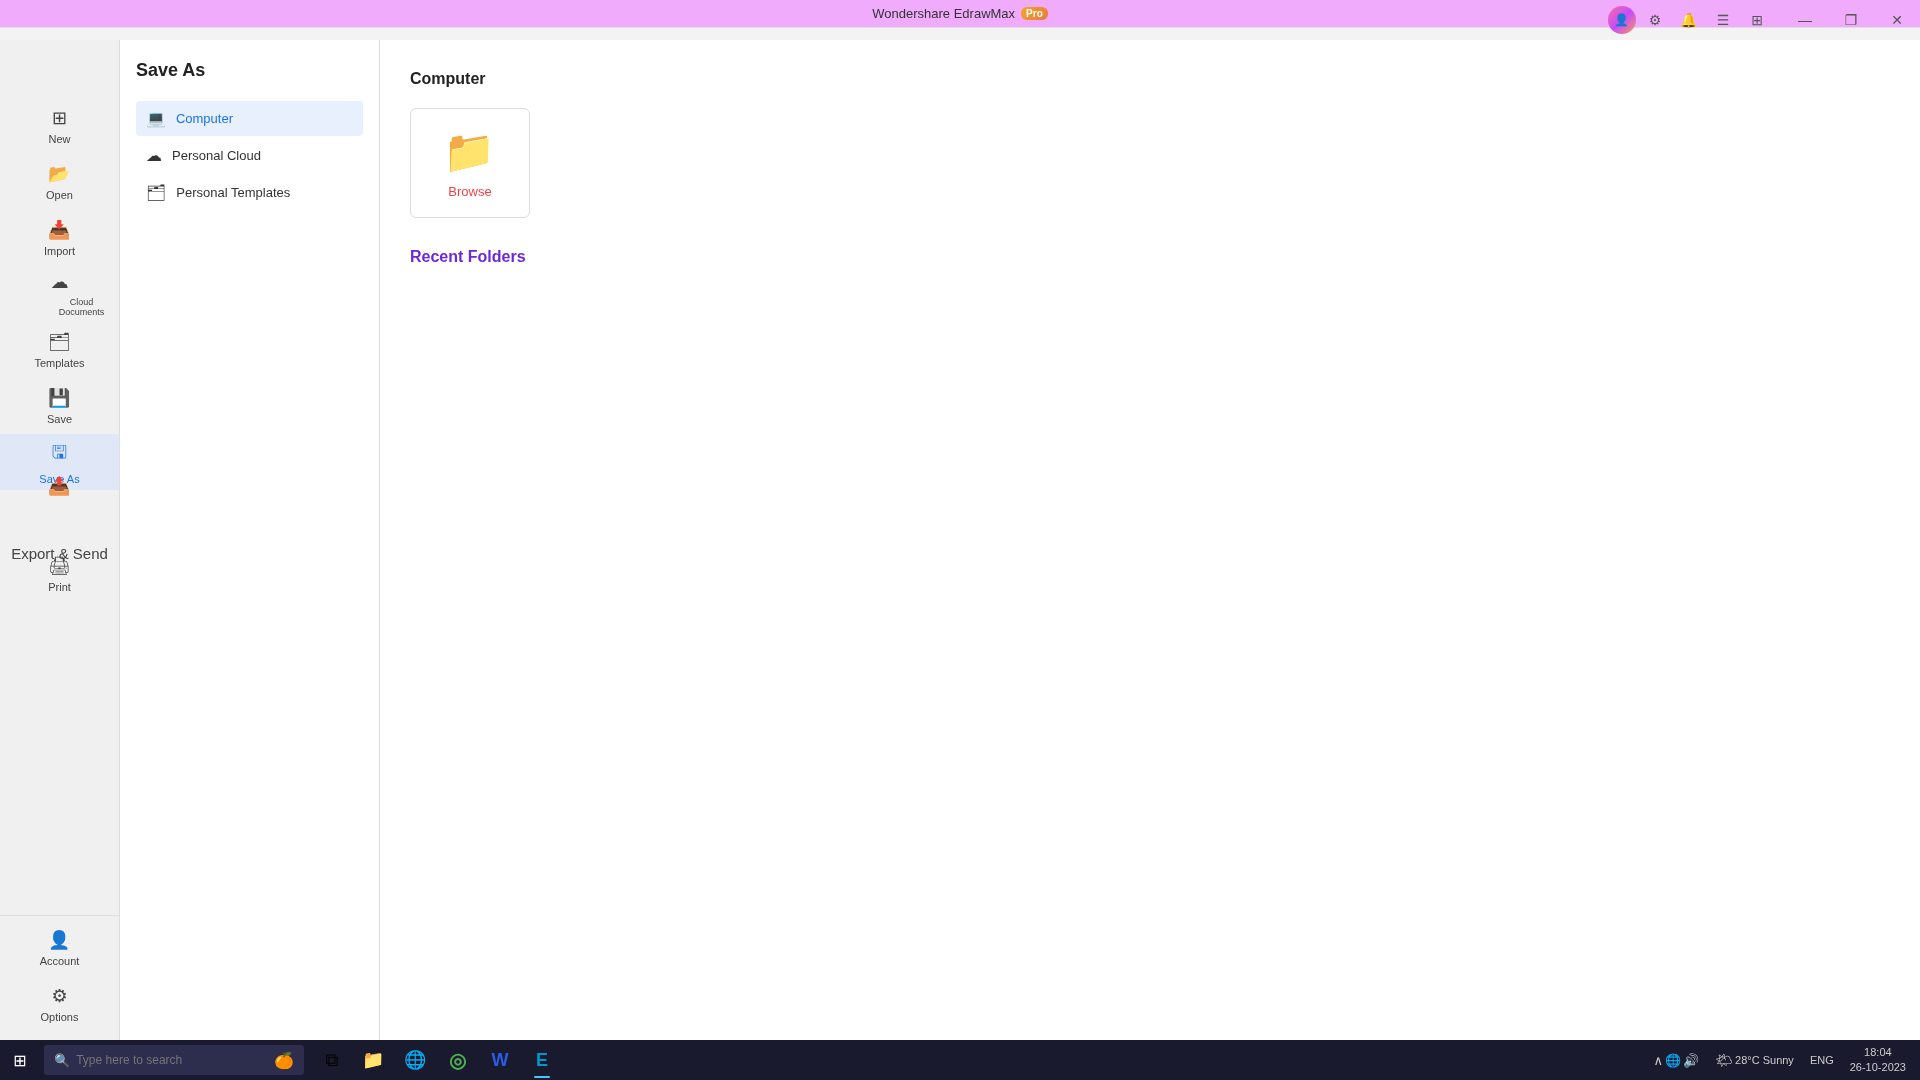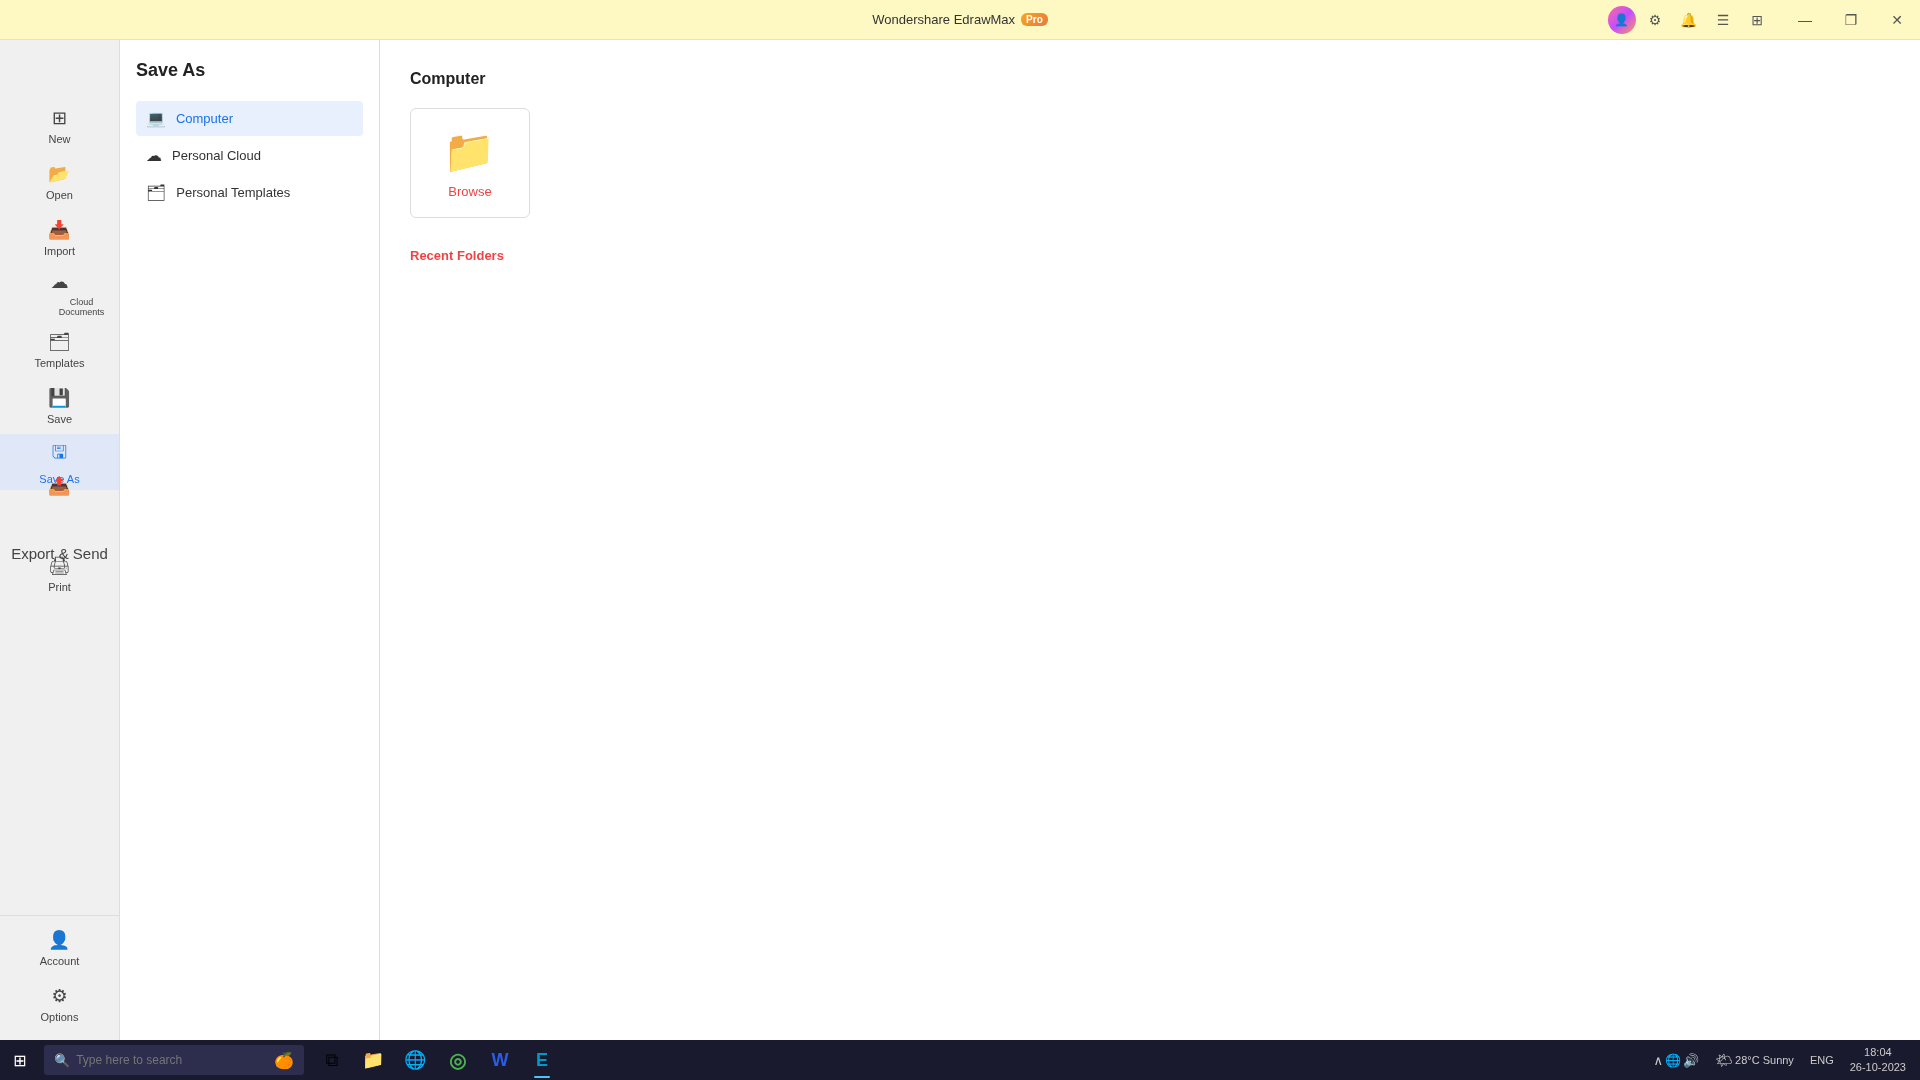--- a/index.html
+++ b/index.html
@@ -1,21 +1,21 @@
 <!DOCTYPE html>
 <html><head>
   <meta charset="utf-8">
   <style>
     * { margin: 0; padding: 0; box-sizing: border-box; }
     body { font-family: 'Segoe UI', sans-serif; background: #f3f3f3; width: 1920px; height: 1080px; overflow: hidden; position: relative; }
 
     
     .title-bar {
-      position: absolute; top: 0; left: 0; right: 0; height: 40px;
-      background: #fef9c3; display: flex; align-items: center; justify-content: center;
+      position: absolute; top: 0; left: 0; right: 0; height: 28px;
+      background: #f0abfc; display: flex; align-items: center; justify-content: center;
       border-bottom: 1px solid #e0e0e0; z-index: 100; text-align: center;
     }
     .title-bar-title { font-size: 13px; color: #333; display: flex; align-items: center; gap: 6px; }
     .title-bar-title .pro-badge {
       background: linear-gradient(135deg, #f5a623, #e8793c);
       color: white; font-size: 10px; padding: 1px 5px; border-radius: 6px; font-weight: 600;
     }
     .title-bar-controls {
       position: absolute; right: 0; top: 0; height: 40px; display: flex; align-items: center;
     }
@@ -76,21 +76,21 @@
       background: white; padding: 30px;
     }
     .main-section-title { font-size: 16px; font-weight: 600; color: #222; margin-bottom: 20px; }
     .browse-card {
       width: 120px; height: 110px; border: 1px solid #ddd; border-radius: 6px;
       display: flex; flex-direction: column; align-items: center; justify-content: center;
       cursor: pointer; gap: 8px; margin-bottom: 30px;
     }
     .folder-icon { font-size: 42px; }
     .browse-label { font-size: 13px; color: #ef4444; }
-    .recent-section-title { font-size: 13px; font-weight: 600; color: #ef4444; margin-bottom: 12px; }
+    .recent-section-title { font-size: 16px; font-weight: 600; color: #6d28d9; margin-bottom: 12px; }
 
     
     .taskbar {
       position: absolute; bottom: 0; left: 0; right: 0; height: 40px;
       background: #1a1a2e; display: flex; align-items: center;
     }
     .taskbar-start {
       width: 40px; height: 40px; display: flex; align-items: center; justify-content: center;
       cursor: pointer; color: white; font-size: 16px;
     }

